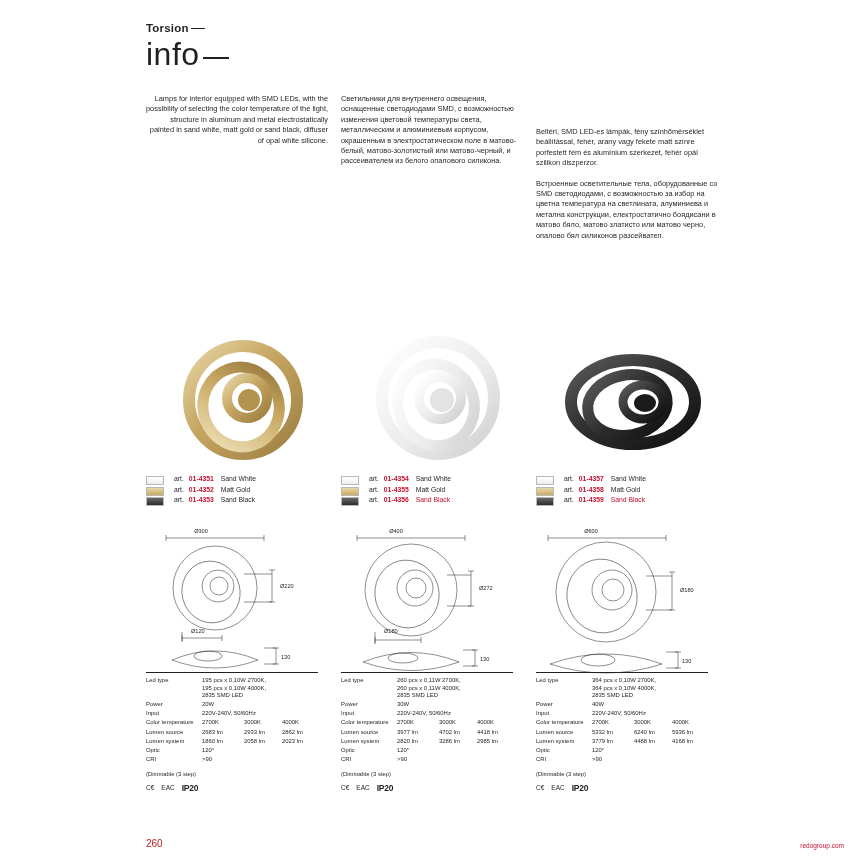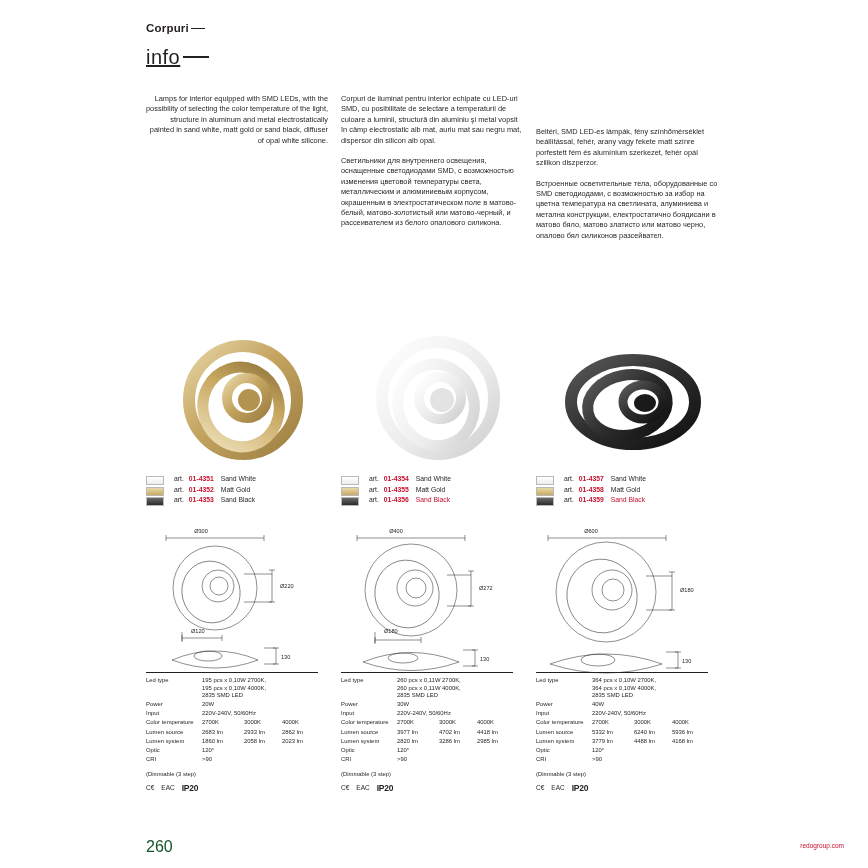--- a/index.html
+++ b/index.html
@@ -17,22 +17,22 @@
   
   .brand {
     position:absolute; left:146px; top:22px;
     font-size:11.5px; font-weight:bold; letter-spacing:0.2px;
   }
   .brand .rule {
     display:inline-block; width:14px; height:1.5px; background:#231f20;
     vertical-align:3px; margin-left:2px;
   }
   .info-title {
-    position:absolute; left:146px; top:46px;
-    font-size:20px; font-weight:300; letter-spacing:0.5px; color:#231f20;text-decoration:underline;
+    position:absolute; left:146px; top:36px;
+    font-size:32px; font-weight:300; letter-spacing:0.5px; color:#231f20;
   }
   .info-title .rule {
     display:inline-block; width:26px; height:2px; background:#231f20;
     vertical-align:6px; margin-left:3px;
   }
 
   
   .txtcol {
     position:absolute; top:94px; width:182px;
     font-size:7.4px; line-height:10.4px; color:#231f20; text-align:left;
@@ -85,36 +85,35 @@
   .spec td.v { width:42px; }
   .spec td.v2 { width:38px; }
   .spec td.v3 { width:36px; }
   .spec .multi div { line-height:7.6px; }
   .spec .dim { margin-top:5px; line-height:8px; }
   .marks { margin-top:5px; display:flex; align-items:center; gap:7px; }
   .mark { font-size:6.5px; }
   .ip { font-weight:bold; font-size:8.5px; letter-spacing:-0.2px; }
 
   
-  .pagenum { position:absolute; left:146px; top:838px; font-size:16px; color:#14532d; }
+  .pagenum { position:absolute; left:146px; top:838px; font-size:10px; color:#b91c1c; }
   .site { position:absolute; right:24px; top:842px; font-size:6.5px; color:#c8102e; }
 </style>
 </head>
 <body>
 
 <div class="page">
 
-  <div class="brand"><span>Corpuri</span><span class="rule"></span></div>
+  <div class="brand"><span>Torsion</span><span class="rule"></span></div>
   <div class="info-title"><span>info</span><span class="rule"></span></div>
 
   <div class="txtcol" id="c1">
     <p>Lamps for interior equipped with SMD LEDs, with the possibility of selecting the color temperature of the light, structure in aluminum and metal electrostatically painted in sand white, matt gold or sand black, diffuser of opal white silicone.</p>
   </div>
   <div class="txtcol" id="c2">
-    <p>Corpuri de iluminat pentru interior echipate cu LED-uri SMD, cu posibilitate de selectare a temperaturii de culoare a luminii, structură din aluminiu şi metal vopsit în câmp electrostatic alb mat, auriu mat sau negru mat, dispersor din silicon alb opal.</p>
     <p>Светильники для внутреннего освещения, оснащенные светодиодами SMD, с возможностью изменения цветовой температуры света, металлическим и алюминиевым корпусом, окрашенным в электростатическом поле в матово-белый, матово-золотистый или матово-черный, и рассеивателем из белого опалового силикона.</p>
   </div>
   <div class="txtcol" id="c3">
     <p>Beltéri, SMD LED-es lámpák, fény színhőmérséklet beállítással, fehér, arany vagy fekete matt színre porfestett fém és alumínium szerkezet, fehér opál szilikon diszperzor.</p>
     <p>Встроенные осветительные тела, оборудованные со SMD светодиодами, с возможностью за избор на цветна температура на светлината, алуминиева и метална конструкции, електростатично бoядисани в матово бяло, матово златисто или матово черно, опалово бял силиконов разсейвател.</p>
   </div>
 
   <div class="prodimg" id="p1">
     <svg width="195" height="140" viewBox="0 0 195 140">
       <defs>

